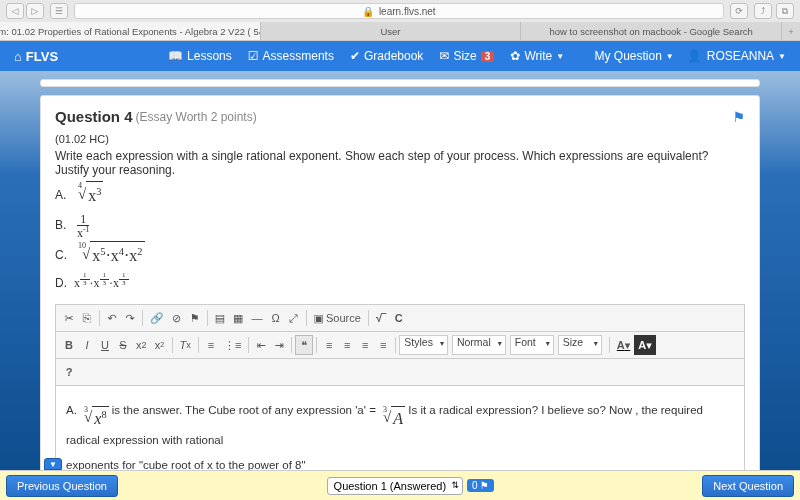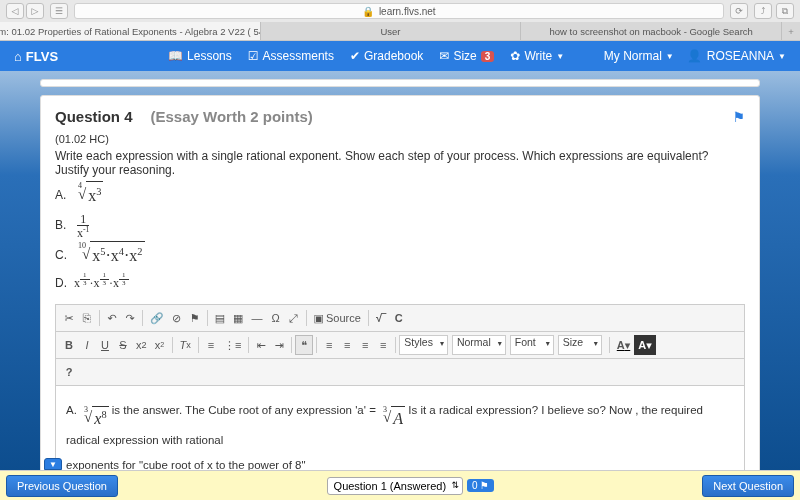--- a/index.html
+++ b/index.html
@@ -20,21 +20,21 @@
 .nav-item { display: flex; align-items: center; gap: 4px; cursor: pointer; }
 .nav-right { margin-left: auto; display: flex; gap: 14px; align-items: center; }
 .badge { background: #d9534f; color: #fff; border-radius: 3px; padding: 0 4px; font-size: 10px; font-weight: bold; }
 .caret { font-size: 8px; }
 .page-bg { padding: 8px 40px 0; height: calc(500px - 22px - 18px - 30px - 30px); overflow: hidden; }
 .panel { background: #fff; border: 1px solid #ddd; border-radius: 3px; margin-bottom: 8px; padding: 0; }
 .spacer-panel { height: 8px; }
 .q-panel { padding: 12px 14px; font-size: 12px; color: #333; }
 .q-head { display: flex; align-items: center; }
 .q-title { font-size: 15px; font-weight: bold; }
-.q-pts { font-weight: bold; font-size: 15px; color: #888; margin-left: 18px; }
+.q-pts { font-weight: normal; font-size: 12px; color: #888; margin-left: 3px; }
 .q-flag { margin-left: auto; color: #2b7de1; font-size: 14px; cursor: pointer; }
 .q-sub { margin-top: 8px; font-size: 11px; }
 .q-prompt { margin: 4px 0; }
 .choices { line-height: 1.8; margin-bottom: 10px; }
 .choice { display: flex; align-items: center; gap: 3px; margin: 2px 0; }
 .choice-label { width: 16px; }
 .editor { border: 1px solid #ccc; margin-top: 6px; }
 .ed-toolbar { background: #f5f5f5; border-bottom: 1px solid #ccc; padding: 3px 4px; display: flex; flex-wrap: wrap; align-items: center; gap: 0; font-size: 11px; }
 .ed-row2 { border-bottom: 1px solid #ccc; }
 .ed-btn { min-width: 18px; height: 20px; display: inline-flex; align-items: center; justify-content: center; border: 1px solid transparent; padding: 0 3px; color: #555; cursor: pointer; }
@@ -120,21 +120,21 @@
         <span class="badge">3</span>
       </div>
     <div class="nav-item">
         <span>✿</span>
         <span>Write</span> 
         <span class="caret">▼</span>
       </div>
   </div>
   <div class="nav-right">
     <div class="nav-item">
-        <span>My Normal</span> 
+        <span>My Question</span> 
         <span class="caret">▼</span>
       </div>
     <div class="nav-item">
         <span>👤</span>
         <span>ROSEANNA</span> 
         <span class="caret">▼</span>
       </div>
   </div>
 </div>
 

